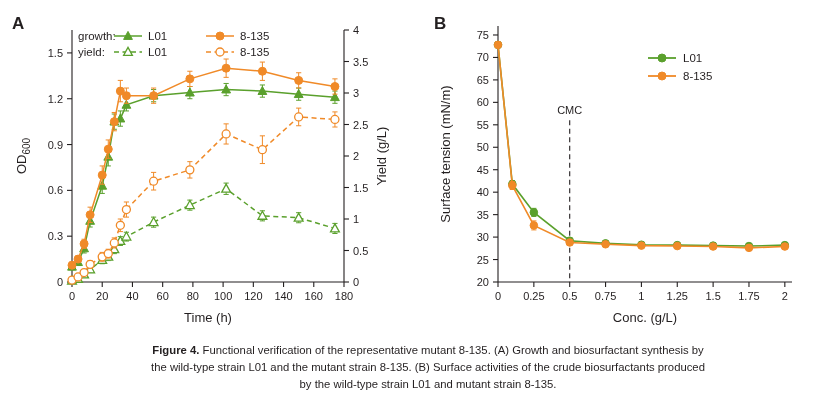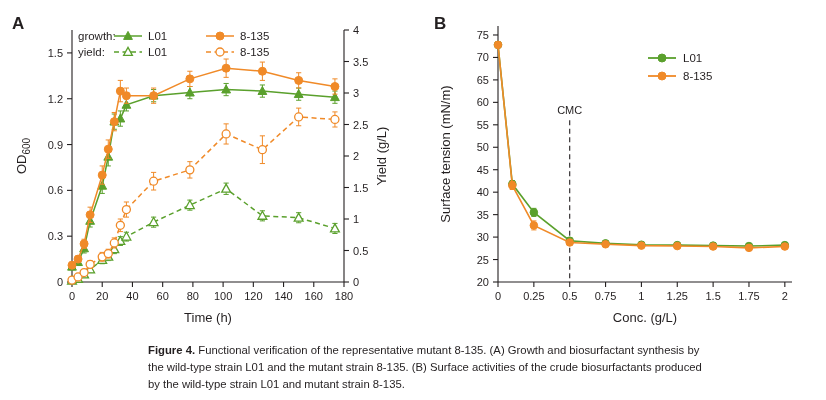--- a/index.html
+++ b/index.html
@@ -60,21 +60,21 @@
   }
 
   .caption {
     position: absolute;
     left: 148px;
     top: 342px;
     width: 560px;
     font-size: 11.3px;
     line-height: 1.52;
     color: #231f20;
-    text-align: left;
+    text-align: center;
   }
   .caption b { font-weight: bold; }
 </style>
 </head>
 <body>
 
 <div class="figure">
 
   <div class="panel" id="panelA">
     <div class="panel-letter" style="left:12px; top:14px;">A</div>

